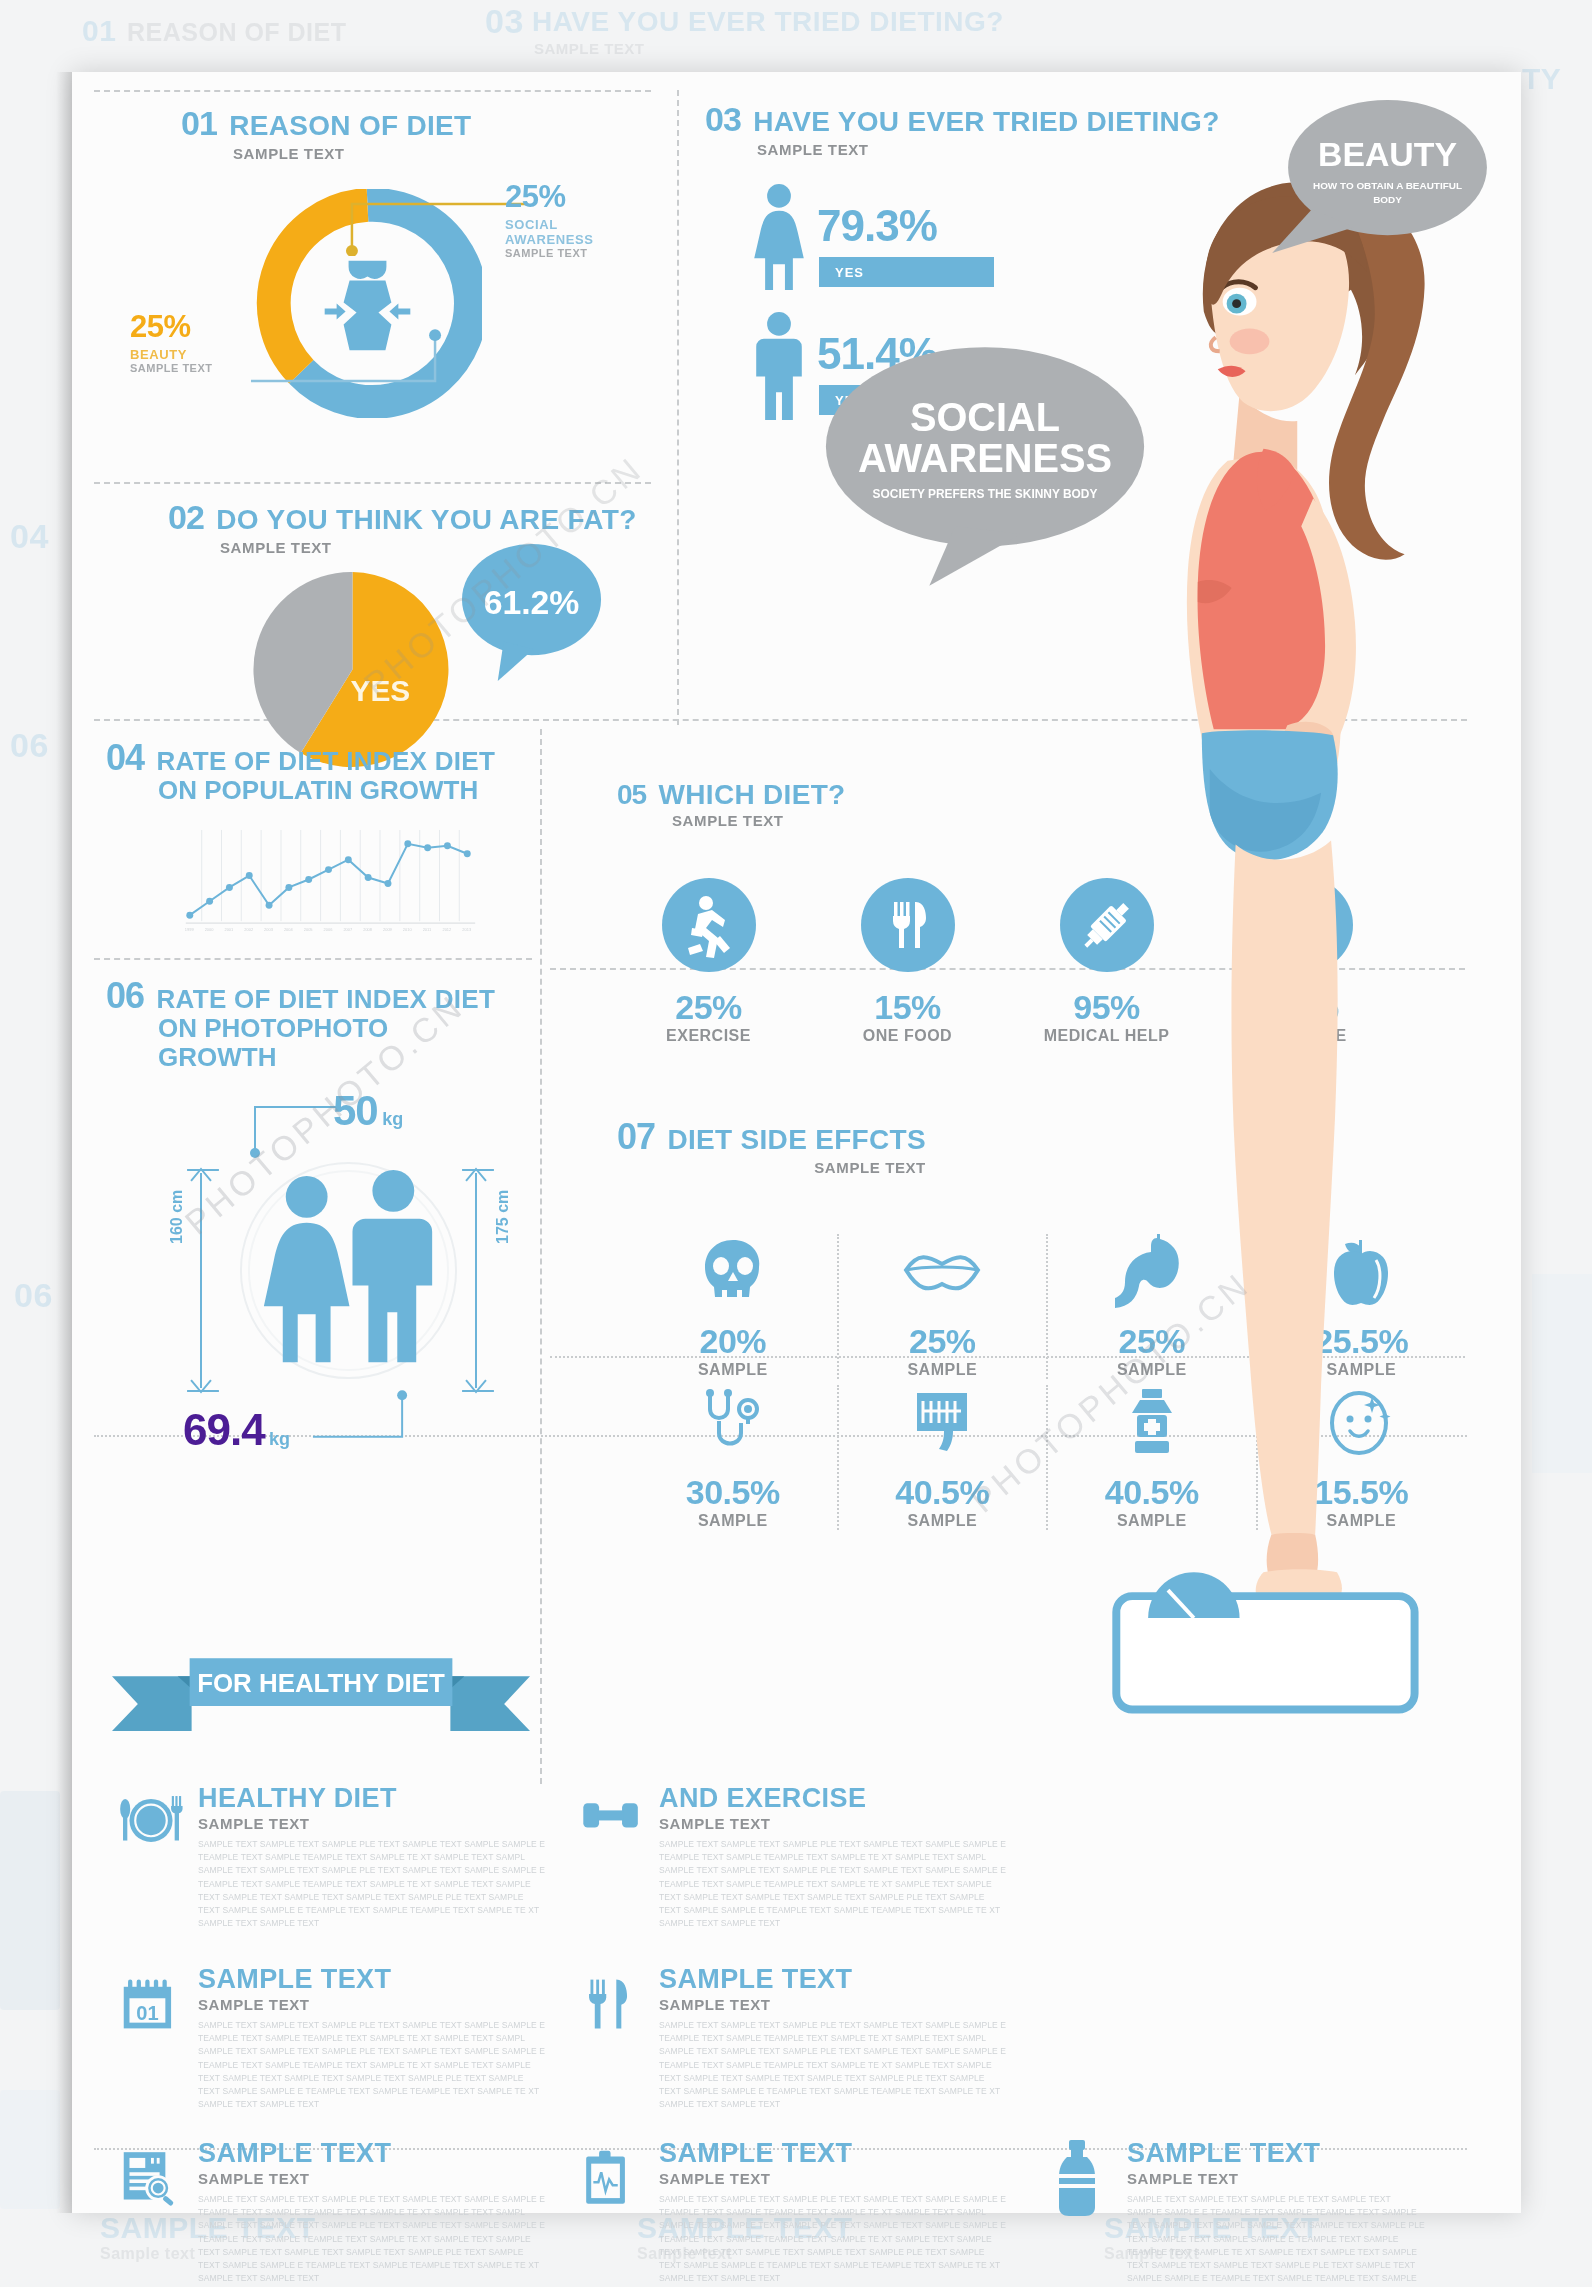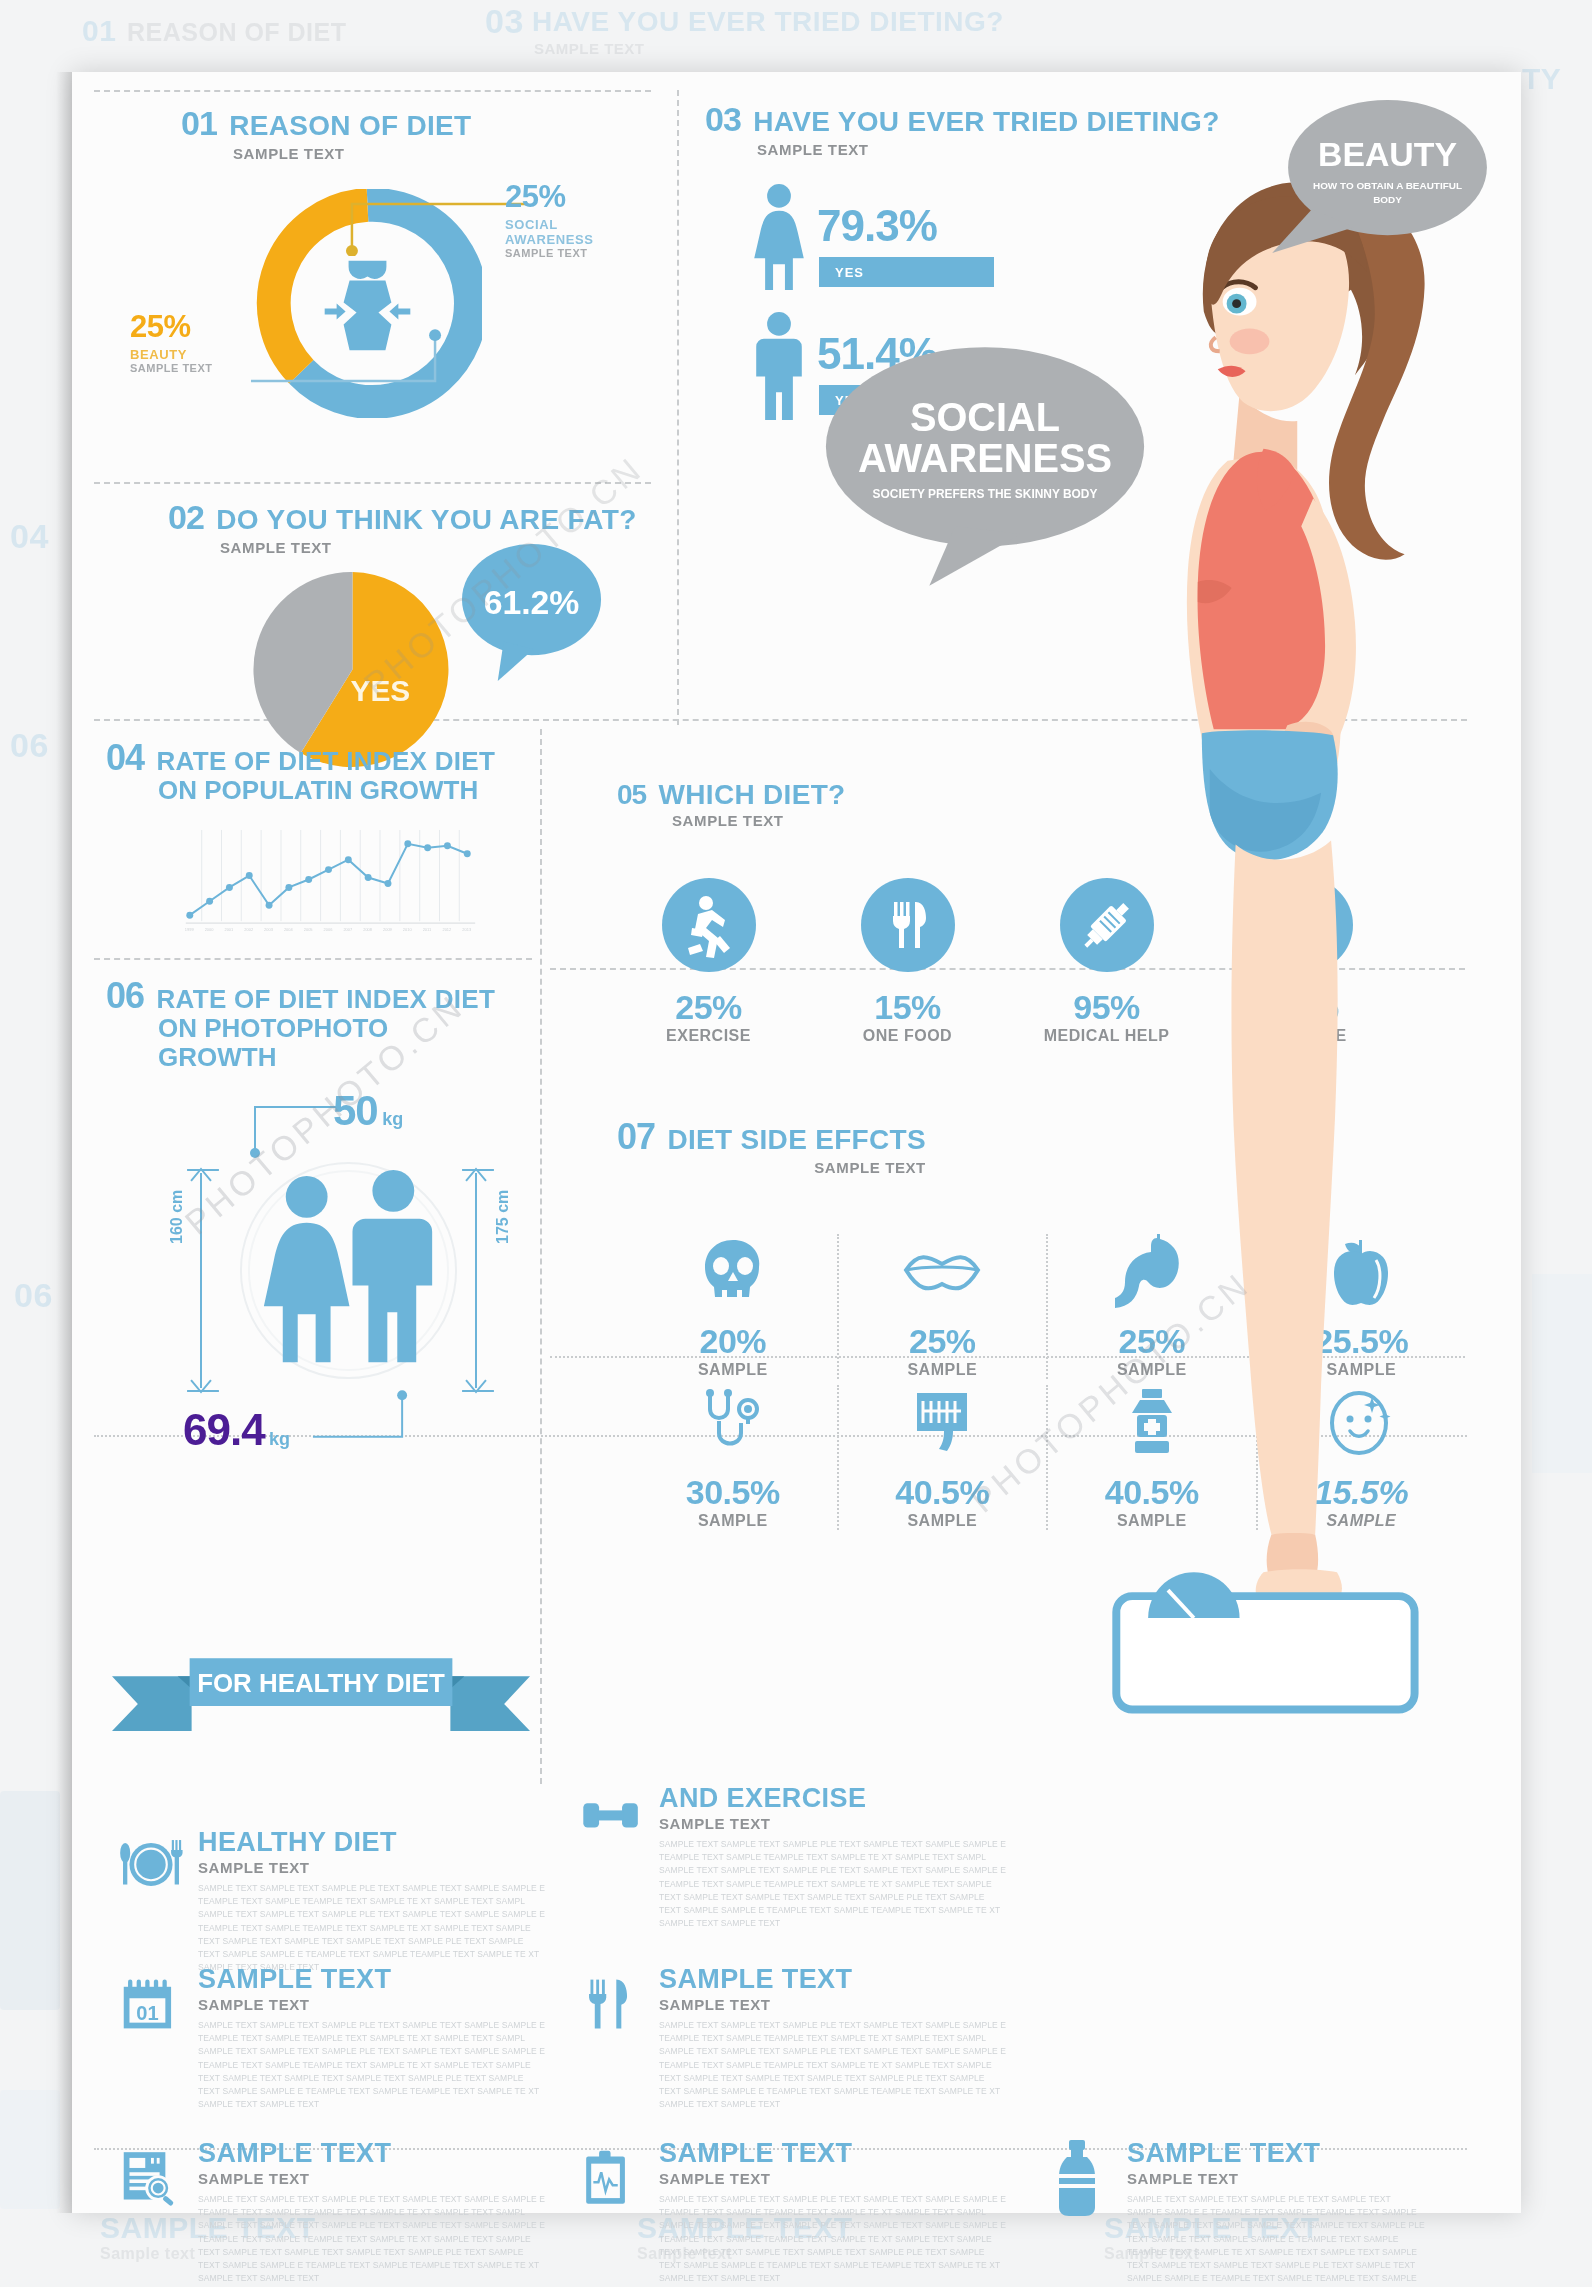--- a/index.html
+++ b/index.html
@@ -477,21 +477,21 @@
           <rect x="20" y="56" width="34" height="12" rx="2"></rect>
         </g>
         <g fill="#fcfcfc">
           <rect x="33" y="34" width="8" height="16"></rect>
           <rect x="29" y="38" width="16" height="8"></rect>
         </g>
       </svg>
       <div class="pct-big" style="margin-top:14px;">40.5%</div>
       <div class="pct-cap">SAMPLE</div>
     </div>
-    <div style="flex:1; text-align:center;font-style:italic;">
+    <div style="flex:1; text-align:center;">
       <svg width="74" height="74" viewBox="0 0 74 74" style="margin:0 auto;">
         <ellipse cx="35" cy="38" rx="27" ry="30" fill="none" stroke="#6cb4d9" stroke-width="4"></ellipse>
         <circle cx="26" cy="34" r="3.5" fill="#6cb4d9"></circle>
         <circle cx="44" cy="34" r="3.5" fill="#6cb4d9"></circle>
         <path d="M26 46 c5 7 13 7 18 0" fill="none" stroke="#6cb4d9" stroke-width="3.5" stroke-linecap="round"></path>
         <path d="M48 12 l2 6 l6 2 l-6 2 l-2 6 l-2 -6 l-6 -2 l6 -2 z" fill="#6cb4d9"></path>
         <path d="M61 26 l1.5 4 l4 1.5 l-4 1.5 l-1.5 4 l-1.5 -4 l-4 -1.5 l4 -1.5 z" fill="#6cb4d9"></path>
       </svg>
       <div class="pct-big" style="margin-top:14px;">15.5%</div>
       <div class="pct-cap">SAMPLE</div>
@@ -502,21 +502,21 @@
     <svg width="418" height="100" viewBox="0 0 420 100">
       <path d="M0 20 h80 v55 h-80 l26 -27 z" fill="#56a3c6"></path>
       <path d="M340 20 h80 l-26 28 l26 27 h-80 z" fill="#56a3c6"></path>
       <path d="M66 20 h22 v20 l-22 -20 z" fill="#3f8cae"></path>
       <path d="M354 20 h-22 v20 l22 -20 z" fill="#3f8cae"></path>
       <rect x="78" y="2" width="264" height="48" fill="#6cb4d9"></rect>
       <text x="210" y="36" fill="#ffffff" font-family="Liberation Sans, sans-serif" font-size="26" font-weight="bold" text-anchor="middle">FOR HEALTHY DIET</text>
     </svg>
   </div>
 
-  <div style="position:absolute; left:46px; top:1755px; width:428px; display:flex; gap:14px;">
+  <div style="position:absolute; left:46px; top:1711px; width:428px; display:flex; gap:14px;">
     <svg width="92" height="72" viewBox="0 0 92 72">
       <ellipse cx="10" cy="22" rx="7" ry="14" fill="#6cb4d9"></ellipse>
         <rect x="7" y="30" width="6" height="36" fill="#6cb4d9"></rect>
       <circle cx="46" cy="38" r="30" fill="#6cb4d9"></circle>
         <circle cx="46" cy="38" r="22" fill="none" stroke="#fcfcfc" stroke-width="3"></circle>
       <rect x="80" y="4" width="3" height="16" fill="#6cb4d9"></rect>
         <rect x="85" y="4" width="3" height="16" fill="#6cb4d9"></rect>
         <rect x="75" y="4" width="3" height="16" fill="#6cb4d9"></rect>
       <path d="M74 18 h16 v4 a7 7 0 0 1 -5 6 v38 h-6 v-38 a7 7 0 0 1 -5 -6 z" fill="#6cb4d9"></path>
     </svg>

